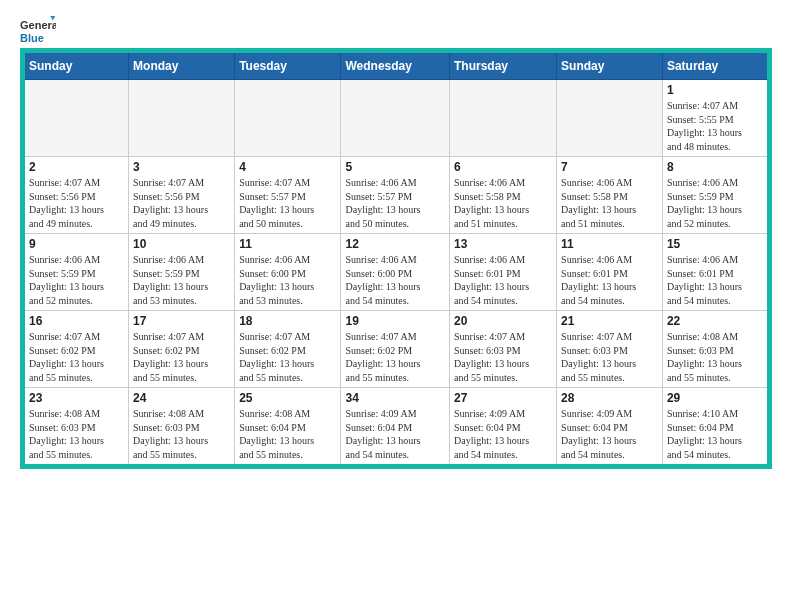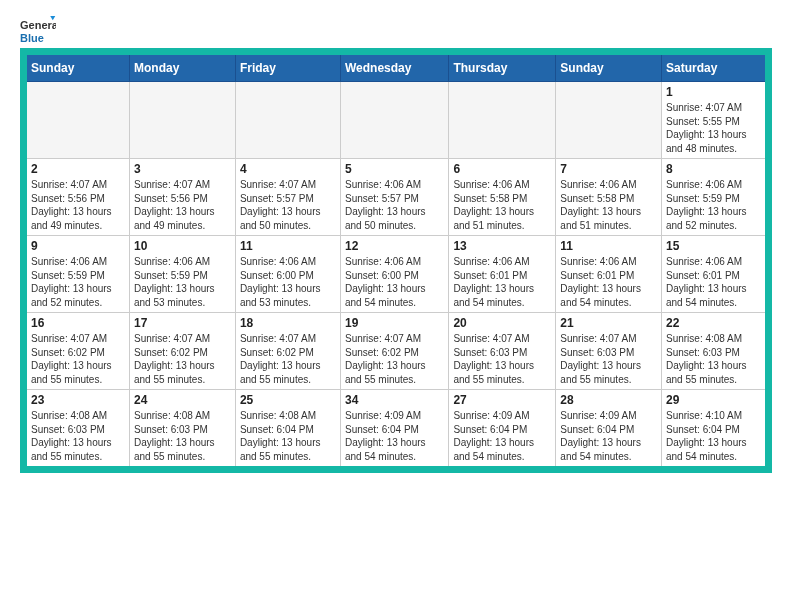--- a/index.html
+++ b/index.html
@@ -35,21 +35,21 @@
       line-height: 1.1;
     }
     .location-title {
       font-size: 15px;
       color: #444;
       margin-top: 2px;
     }
     .calendar {
       width: 100%;
       border-collapse: collapse;
-      border: 7px solid #14b8a6;
+      border: 5px solid #14b8a6;
       font-size: 10.5px;
     }
     .calendar thead tr th {
       background: #2266aa;
       color: #fff;
       font-size: 12px;
       font-weight: bold;
       padding: 6px 4px;
       text-align: left;
       border: 1px solid #1a5090;
@@ -68,20 +68,21 @@
     .day-number {
       font-weight: bold;
       font-size: 12px;
       color: #222;
       margin-bottom: 2px;
     }
     .day-info {
       font-size: 10px;
       color: #333;
       line-height: 1.35;
+      font-family: Liberation Serif, serif;
     }
     .last-row td {
       min-height: 60px;
     }
   </style>
 </head>
 <body>
 
 <div>
   <div class="header-section">
@@ -95,21 +96,21 @@
       </svg>
     </div>
   </div>
 
   <table class="calendar">
     <thead>
       <tr>
 
       <th>Sunday</th>
           <th>Monday</th>
-          <th>Friday</th>
+          <th>Tuesday</th>
           <th>Wednesday</th>
           <th>Thursday</th>
           <th>Sunday</th>
           <th>Saturday</th>
         </tr>
     </thead>
     <tbody id="calendar-body">
     <tr>
           <td class="empty"></td>
           <td class="empty"></td>

